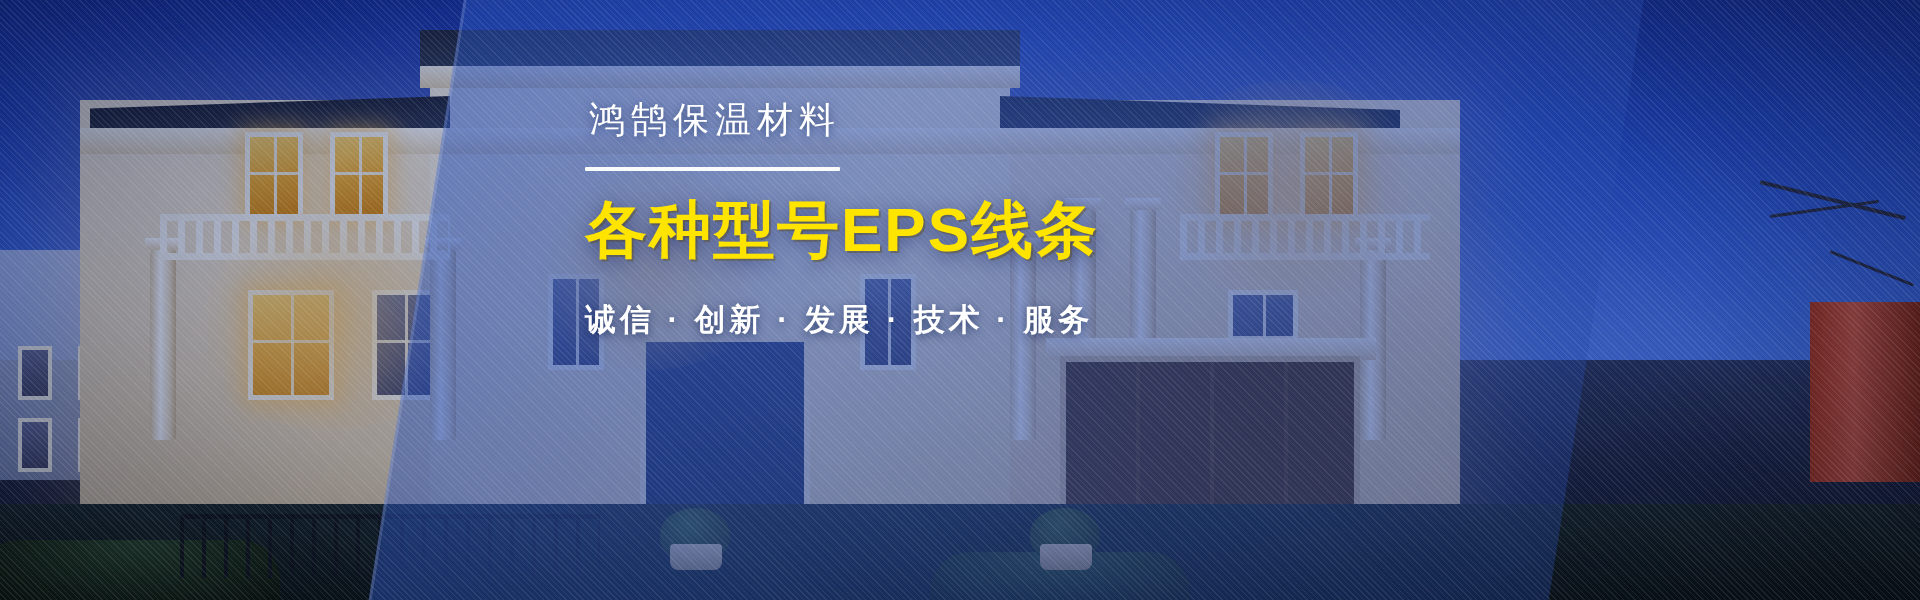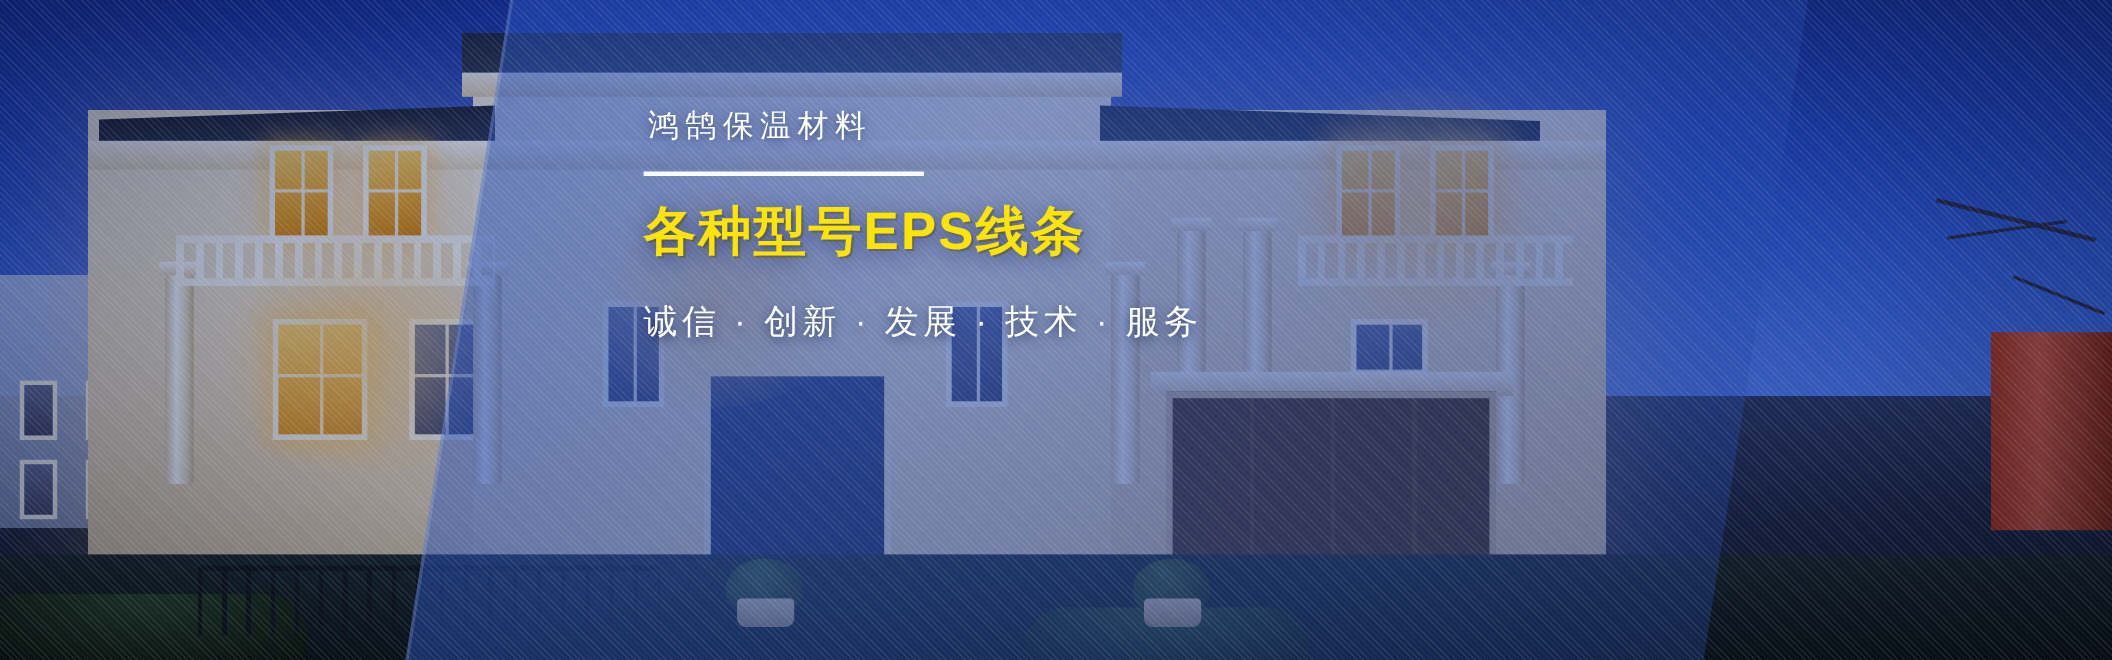--- a/index.html
+++ b/index.html
@@ -208,54 +208,54 @@
 
   
   .content{
     position:absolute;
     left:585px;
     top:96px;
     width:760px;
     z-index:12;
   }
   .kicker{
-    font-size:28px;
+    font-size:36px;
     letter-spacing:6px;
     color:#ffffff;
     font-weight:400;
     text-shadow:0 2px 10px rgba(0,20,70,.55);
     margin:0 0 22px 0;
     padding-left:4px;
   }
   .divider{
     width:255px;
     height:4px;
     background:#ffffff;
     margin:0 0 24px 0;
     border-radius:1px;
     opacity:.96;
   }
   .headline{
-    font-size:48px;
+    font-size:62px;
     line-height:1.13;
     font-weight:700;
     color:#ffe400;
     letter-spacing:2px;
     margin:0;
     text-shadow:
        2px 2px 0 rgba(90,70,0,.35),
        0 4px 18px rgba(20,30,90,.55);
   }
   .headline .l2{display:block;}
   .tagline{
     margin:34px 0 0 0;
     font-size:31px;
     letter-spacing:4px;
     color:#ffffff;
-    font-weight:400;
+    font-weight:700;
     text-shadow:0 2px 10px rgba(0,20,70,.6);
   }
 </style>
 </head>
 <body>
 
 <div class="banner">
 
   <div class="photo">
     <div class="sky"></div>

